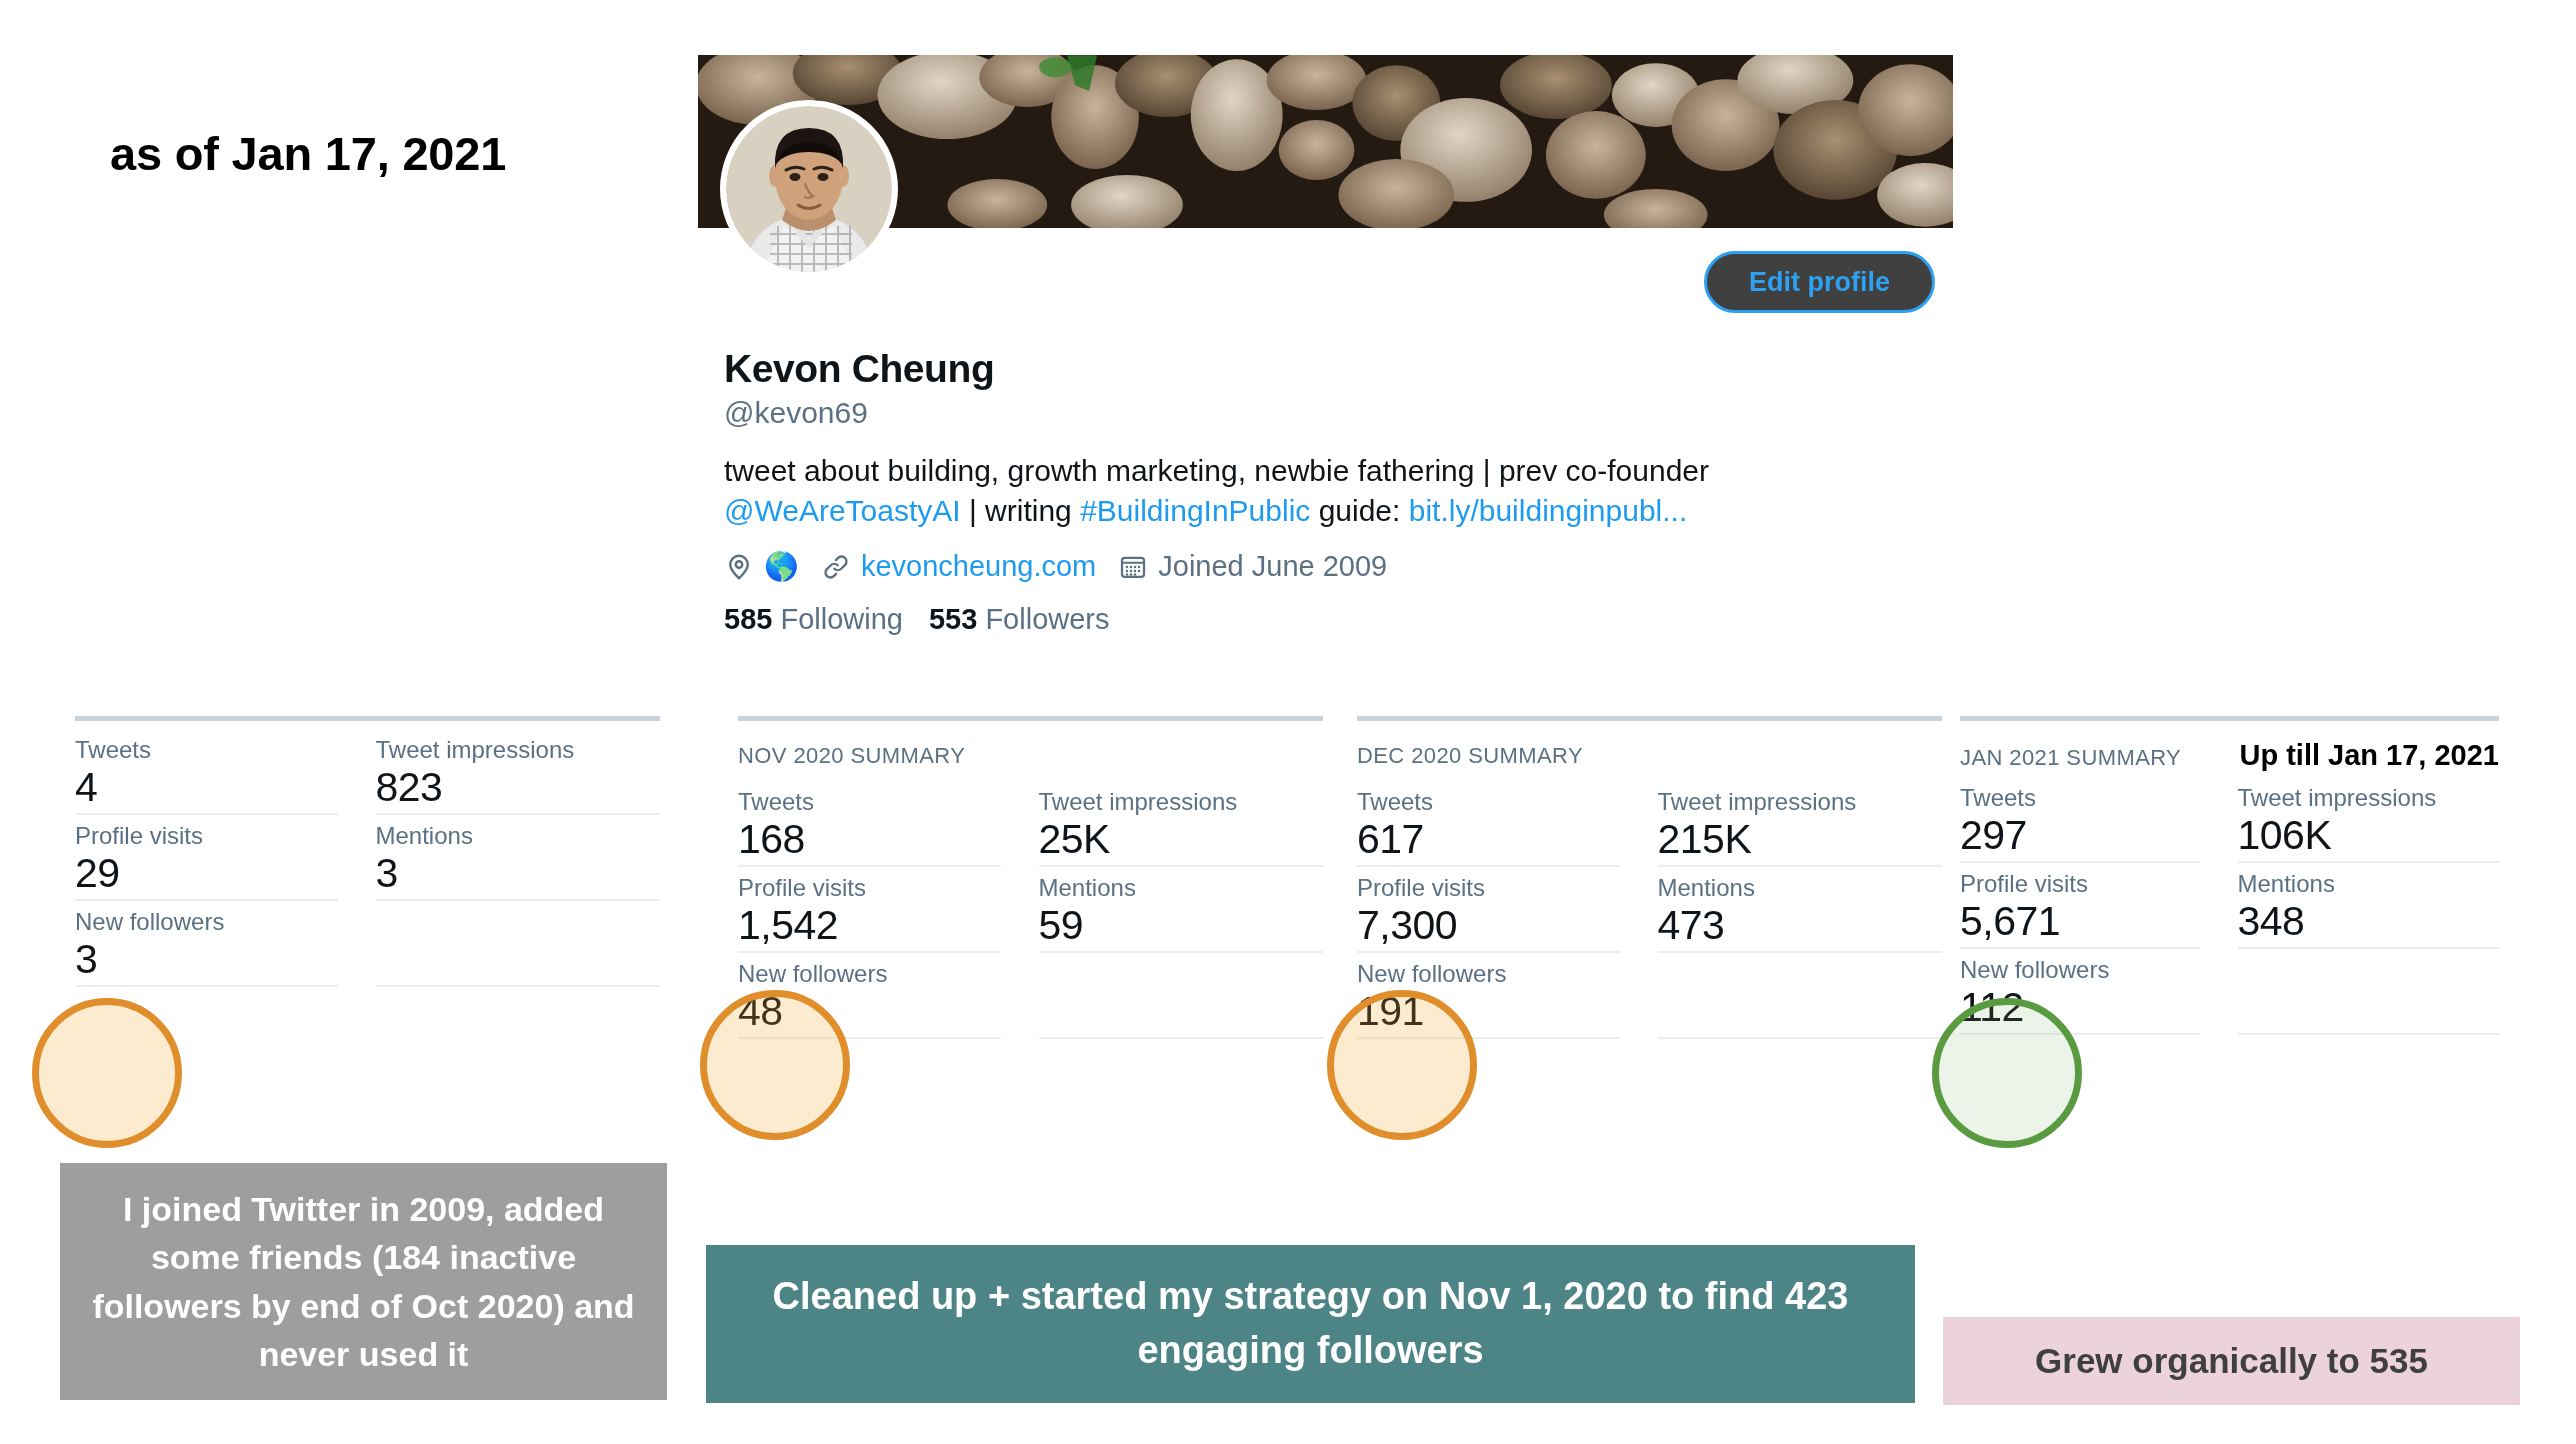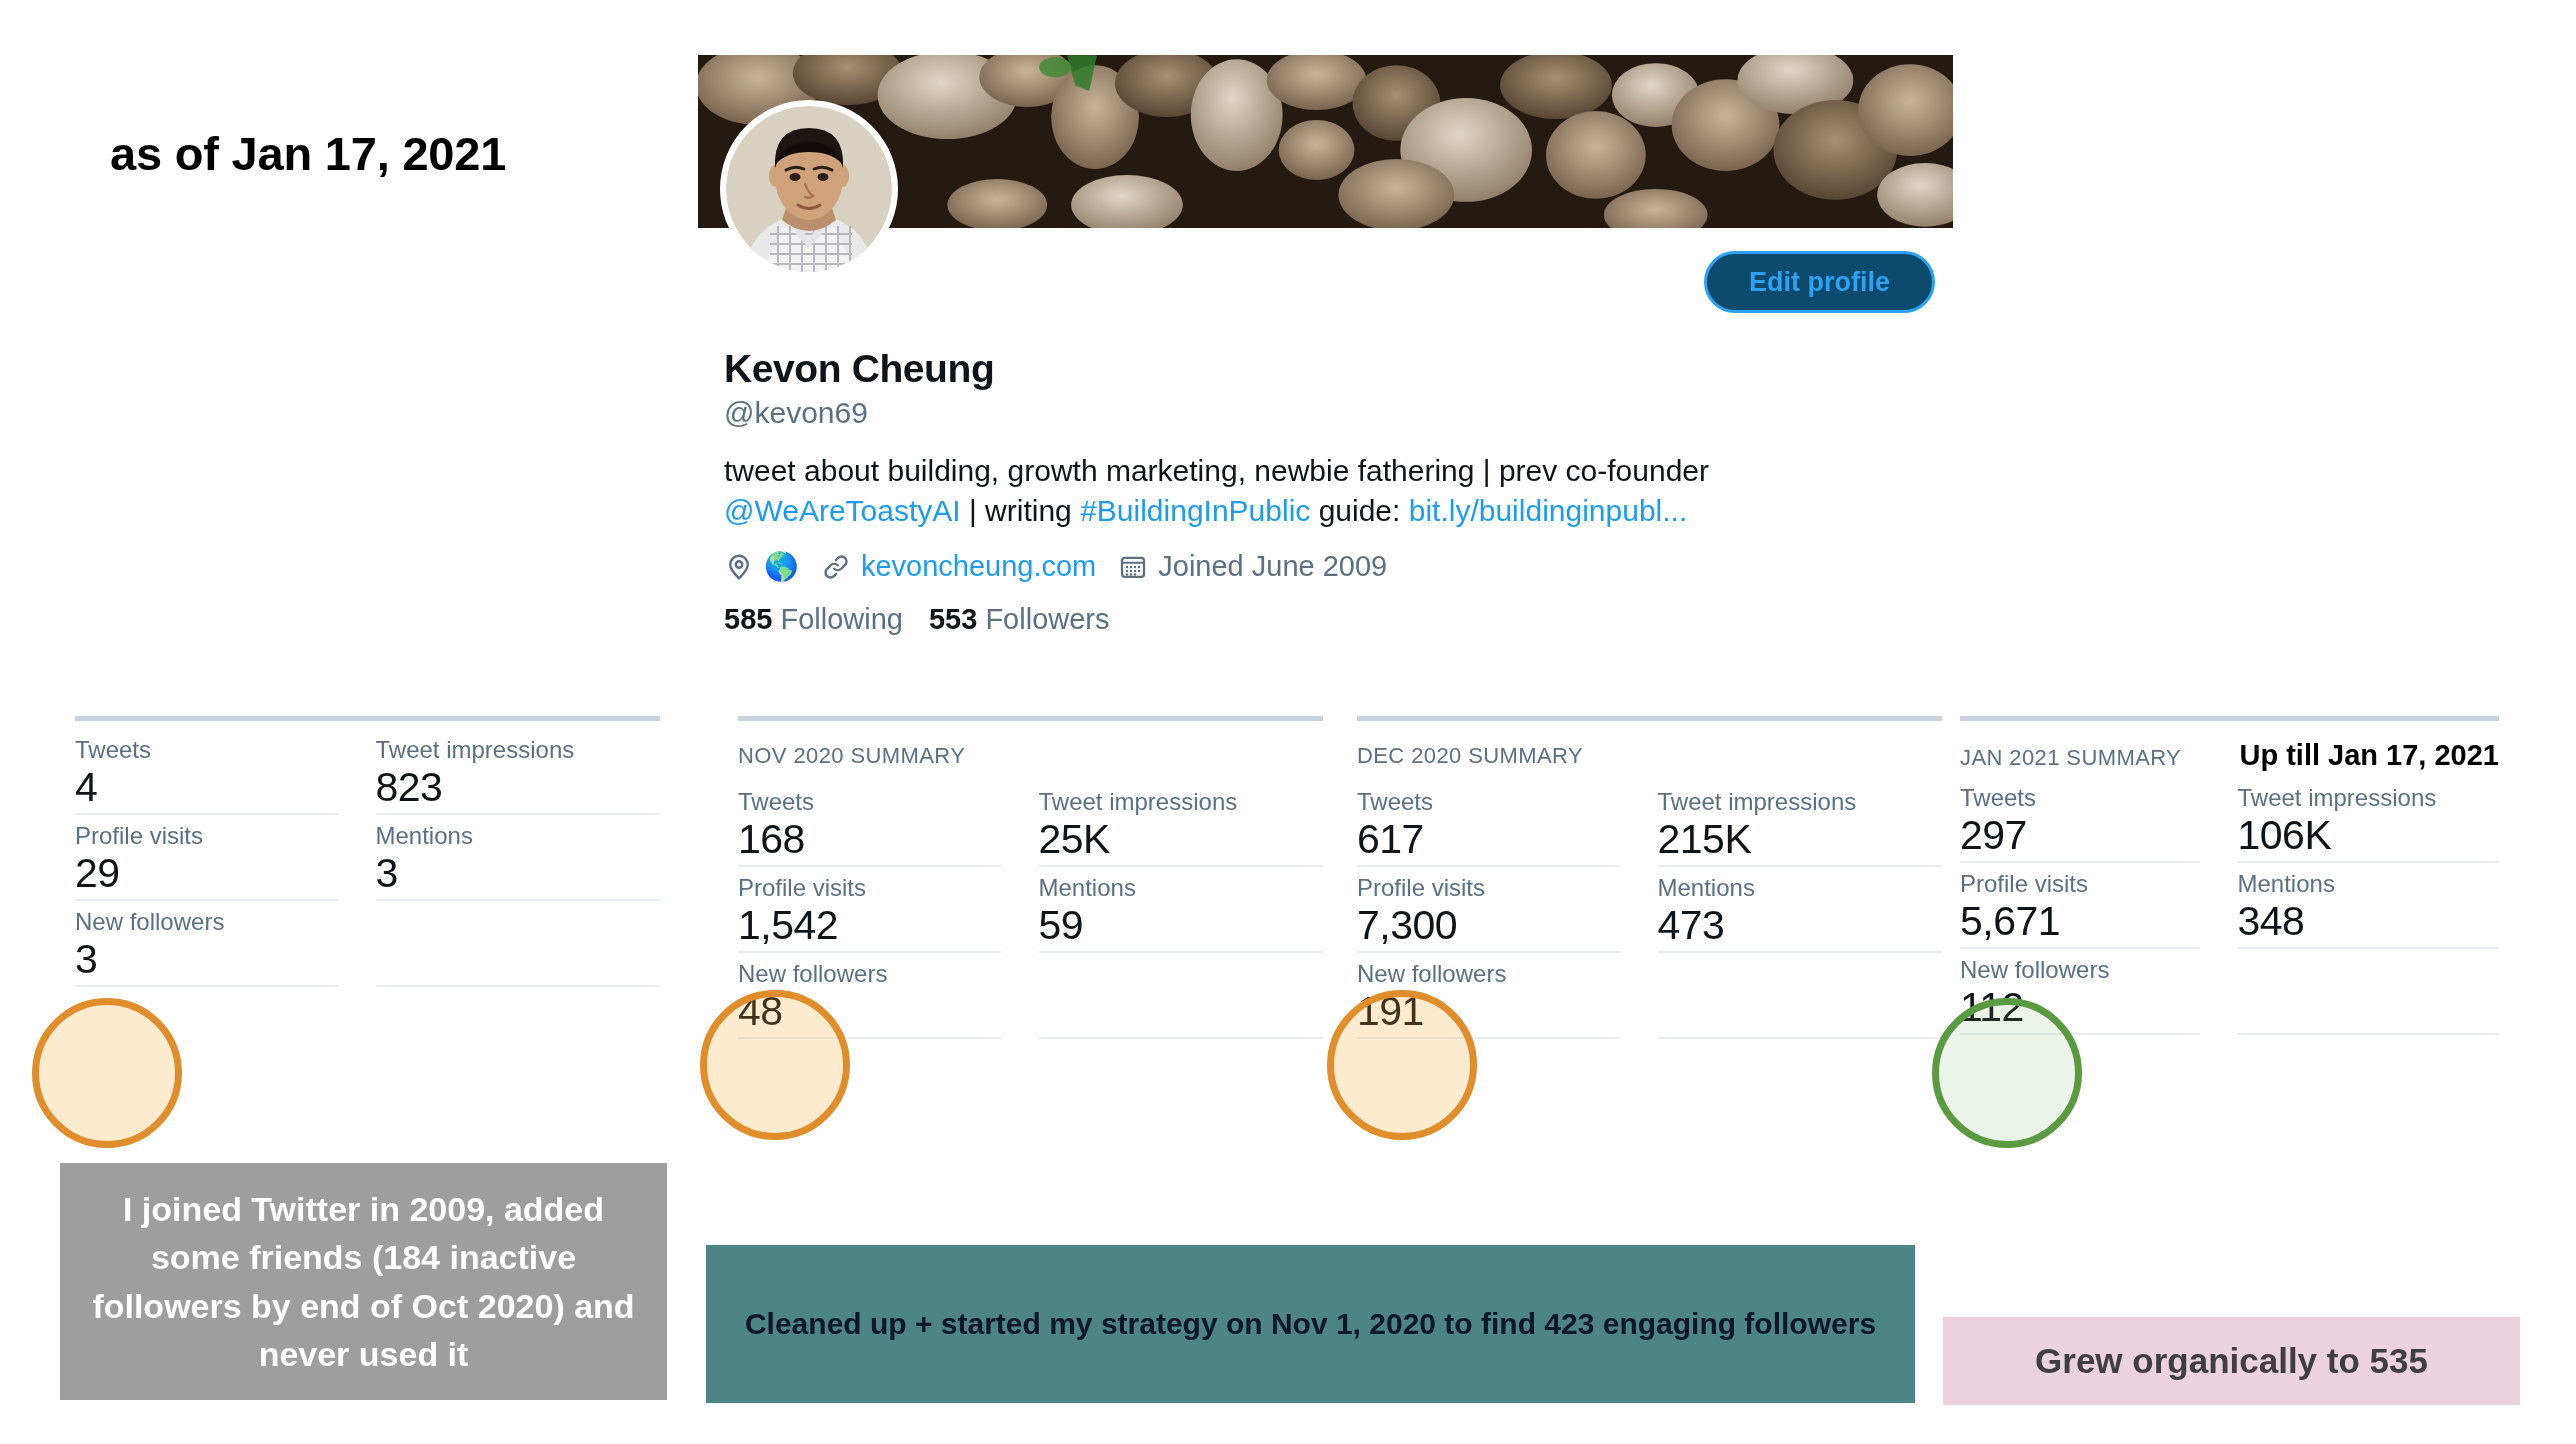--- a/index.html
+++ b/index.html
@@ -68,21 +68,21 @@
   }
 
   #edit-profile-btn {
     position: absolute;
     right: 18px;
     top: 196px;
     width: 231px;
     height: 62px;
     border: 3px solid #2da1f2;
     border-radius: 33px;
-    background: #0c4a6e;
+    background: #404040;
     color: #2da1f2;
     font-size: 27px;
     font-weight: bold;
     display: flex;
     align-items: center;
     justify-content: center;
     box-sizing: border-box;
     cursor: pointer;
   }
 
@@ -237,22 +237,22 @@
     font-weight: bold;
     line-height: 1.42;
     padding: 0 22px;
   }
   #note-teal {
     left: 706px;
     top: 1245px;
     width: 1209px;
     height: 158px;
     background: #4d8486;
-    color: #0f172a;
-    font-size: 30px;
+    color: #ffffff;
+    font-size: 38px;
     font-weight: bold;
     line-height: 1.42;
     padding: 16px 24px;
   }
   #note-pink {
     left: 1943px;
     top: 1317px;
     width: 577px;
     height: 88px;
     background: #ecd2dd;

